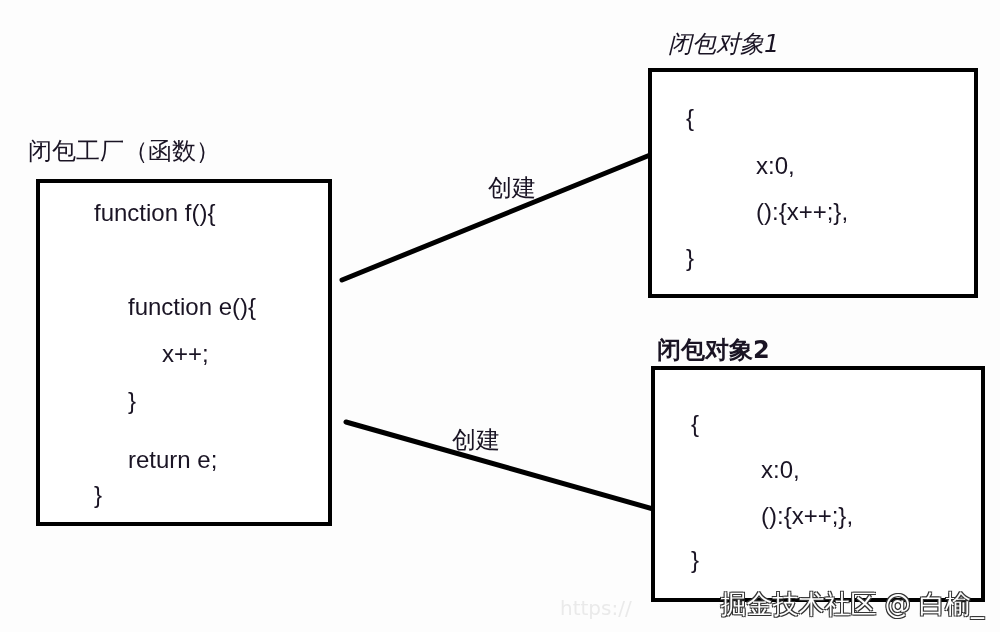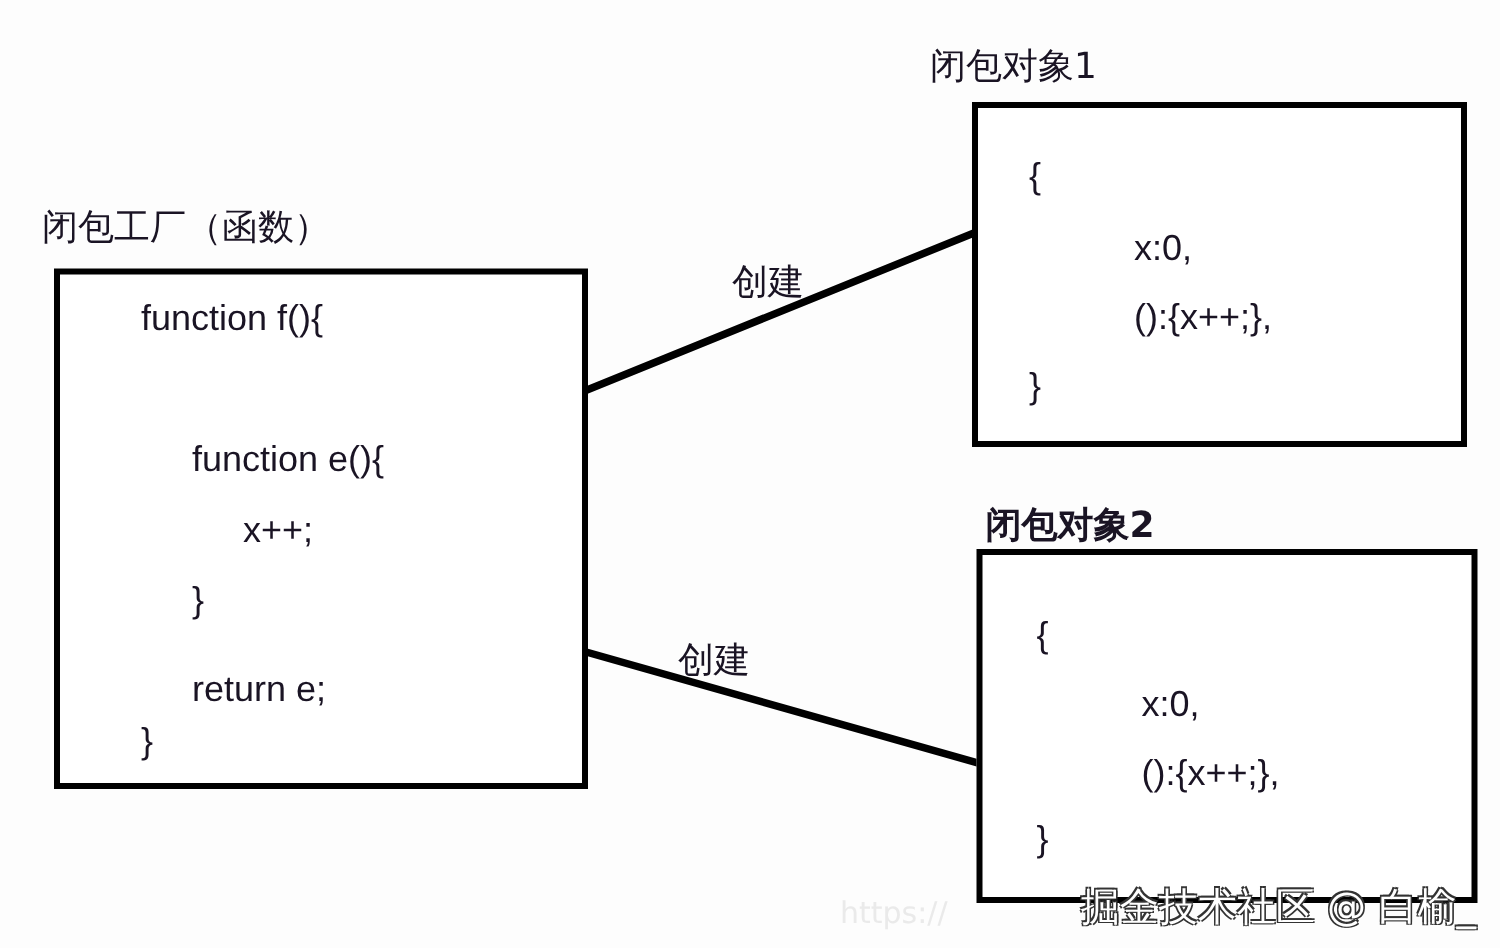--- a/index.html
+++ b/index.html
@@ -32,33 +32,33 @@
 </style>
 </head>
 <body>
 
 <svg class="lines" width="1000" height="632">
   <line x1="342" y1="280" x2="692" y2="138" stroke="#000" stroke-width="5" stroke-linecap="round"></line>
   <line x1="346" y1="422" x2="692" y2="520" stroke="#000" stroke-width="5" stroke-linecap="round"></line>
 </svg>
 
 <div class="label" style="left:28px; top:137px;">闭包工厂（函数）</div>
-<div class="box" style="left:36px; top:179px; width:356px; height:347px;text-decoration:underline;">
+<div class="box" style="left:36px; top:179px; width:296px; height:347px;text-decoration:underline;">
   <div class="code" style="left:54px; top:16px;">function f(){</div>
   <div class="code" style="left:88px; top:110px;">function e(){</div>
   <div class="code" style="left:122px; top:157px;">x++;</div>
   <div class="code" style="left:88px; top:204px;">}</div>
   <div class="code" style="left:88px; top:263px;">return e;</div>
   <div class="code" style="left:54px; top:298px;">}</div>
 </div>
 
 <div class="label" style="left:488px; top:174px;">创建</div>
 <div class="label" style="left:452px; top:426px;">创建</div>
 
-<div class="label" style="left:620px; top:30px;">闭包对象1</div>
+<div class="label" style="left:668px; top:30px;font-style:italic;">闭包对象1</div>
 <div class="box" style="left:648px; top:68px; width:330px; height:230px;">
   <div class="code" style="left:34px; top:32px;">{</div>
   <div class="code" style="left:104px; top:80px;">x:0,</div>
   <div class="code" style="left:104px; top:126px;">():{x++;},</div>
   <div class="code" style="left:34px; top:172px;">}</div>
 </div>
 
 <div class="label" style="left:657px; top:336px;font-weight:bold;">闭包对象2</div>
 <div class="box" style="left:651px; top:366px; width:334px; height:236px;">
   <div class="code" style="left:36px; top:40px;">{</div>

